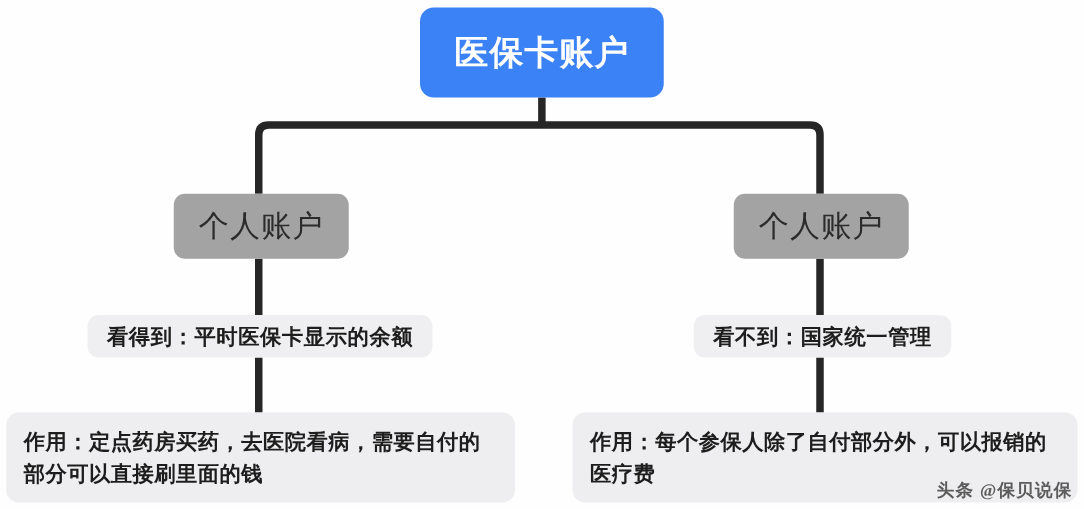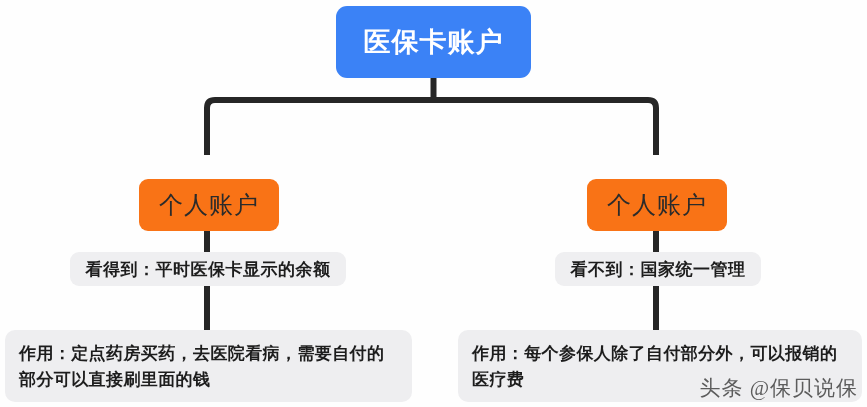--- a/index.html
+++ b/index.html
@@ -50,27 +50,26 @@
     border-radius: 11px;
     color: #ffffff;
     font-size: 27px;
     font-weight: bold;
     letter-spacing: 1px;
   }
 
   .node-branch {
     width: 140px;
     height: 52px;
-    background: #f97316;
+    background: #a3a3a3;
     border-radius: 9px;
     color: #2b2b2b;
     font-size: 24px;
     font-weight: normal;
     letter-spacing: 1px;
-    margin-top: 24px;
   }
 
   .node-branch.left  { left: 139px; top: 155px; }
   .node-branch.right { left: 587px; top: 155px; }
 
   .node-tag {
     background: #efeff1;
     border-radius: 9px;
     color: #1d1d1d;
     font-size: 17px;
@@ -97,25 +96,26 @@
   }
 
   .node-desc.left  { left: 5px;   top: 330px; width: 407px; height: 72px; }
   .node-desc.right { left: 458px; top: 330px; width: 404px; height: 72px; }
 
   
   #watermark {
     position: absolute;
     right: 9px;
     bottom: 5px;
-    font-size: 21px;
+    font-size: 14px;
     color: #5c5c5c;
     letter-spacing: 1px;
     font-family: "Liberation Serif", "DejaVu Serif", serif;
     white-space: nowrap;
+    font-weight: bold;
   }
 </style>
 </head>
 <body>
 
 <div id="diagram">
 
   <svg id="connectors" viewBox="0 0 867 407" width="867" height="407">
 
     <path d="M 433.5 78 L 433.5 100" fill="none" stroke="#262626" stroke-width="6" stroke-linecap="butt"></path>

